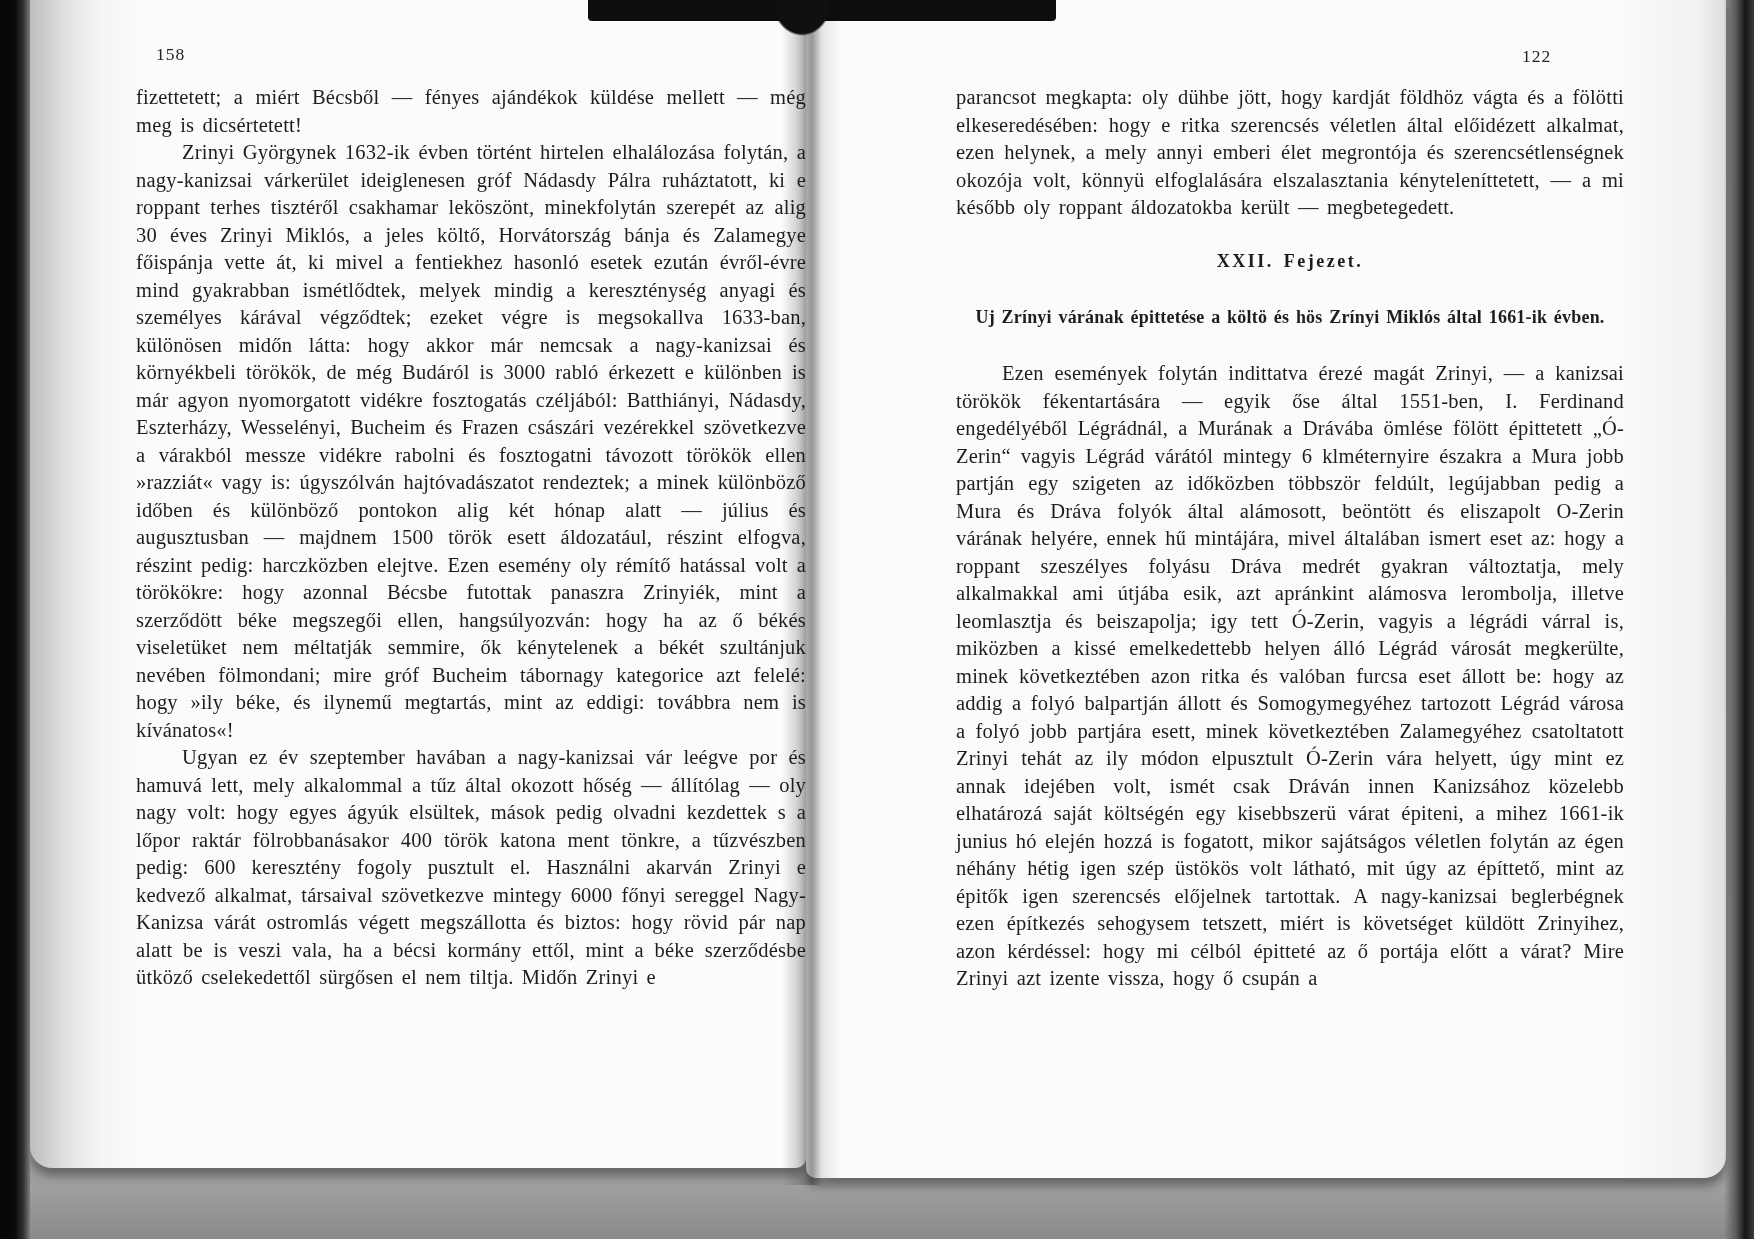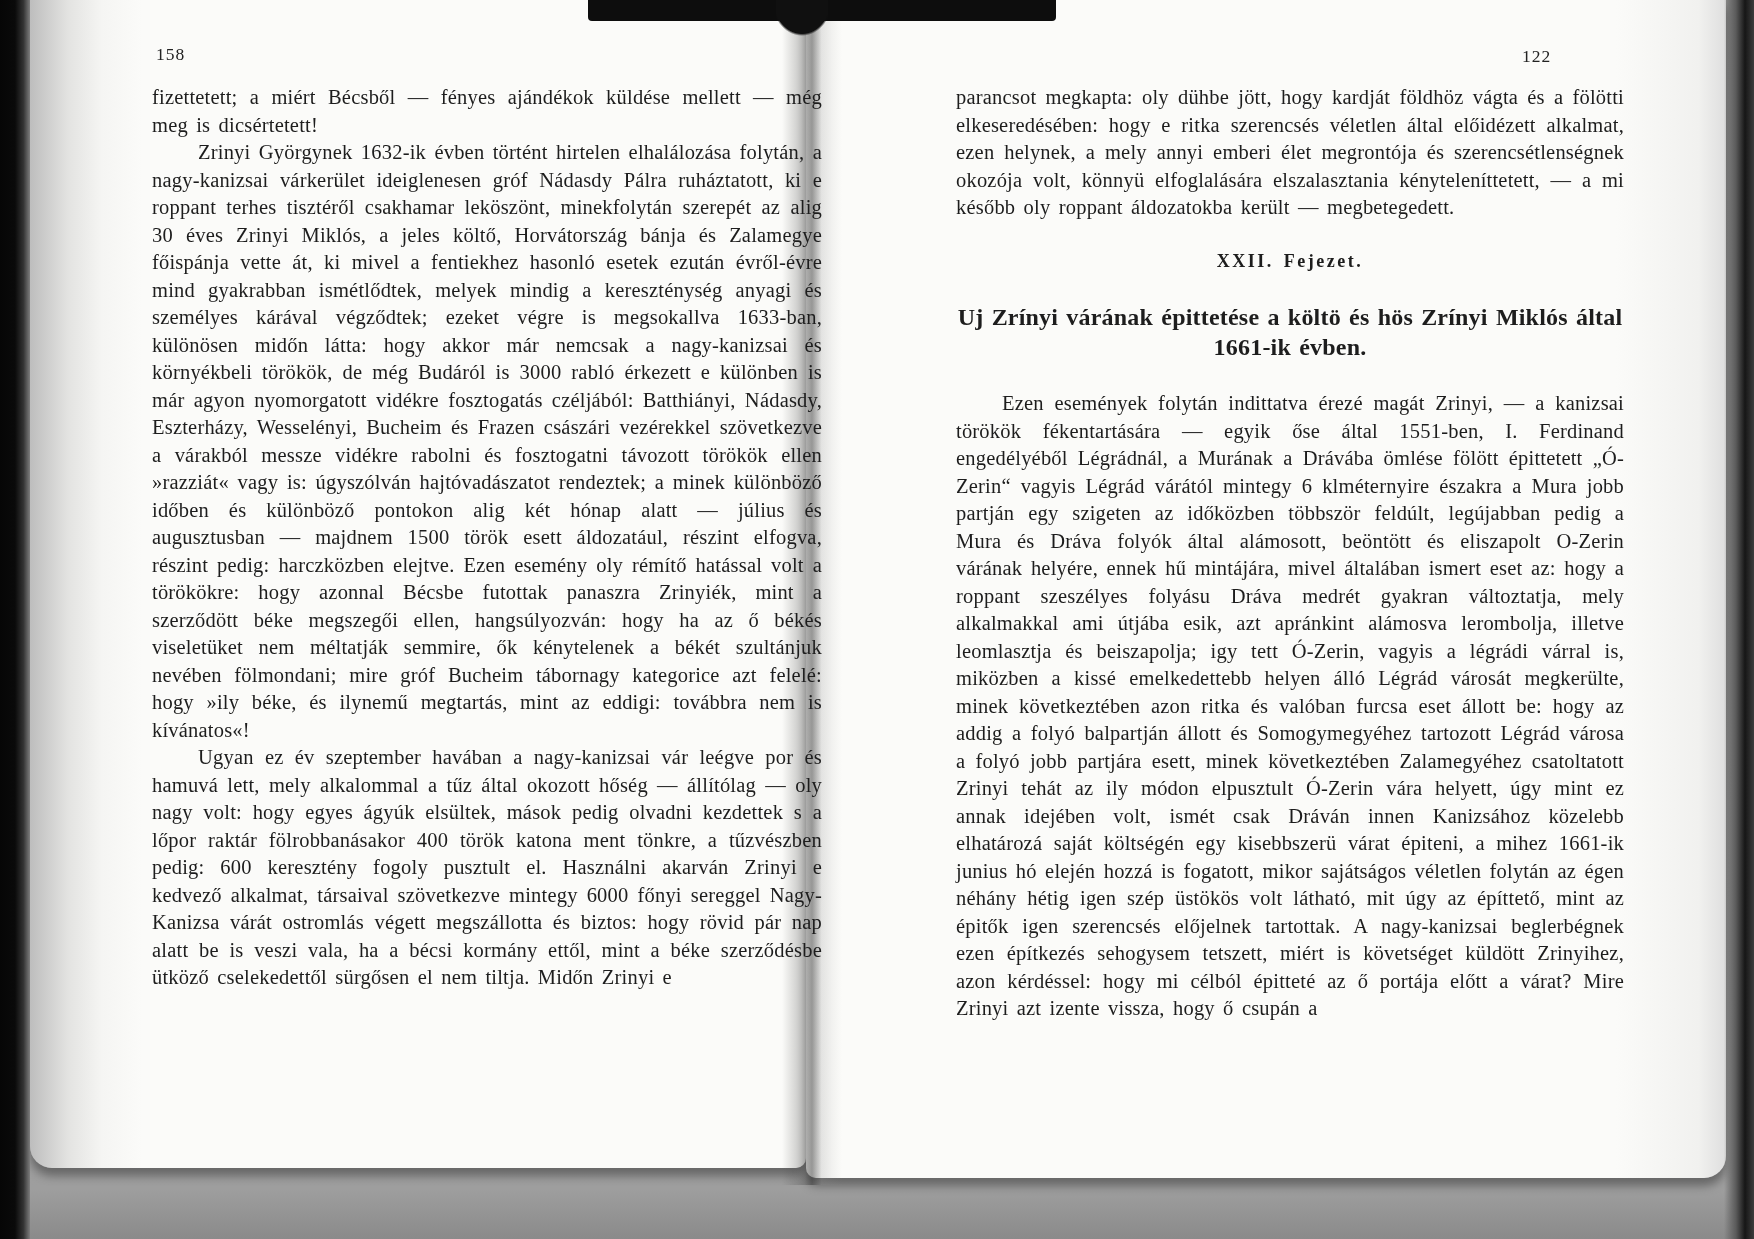--- a/index.html
+++ b/index.html
@@ -55,29 +55,29 @@
   .pagenum {
     position:absolute; font-size:17.5px; color:#222; letter-spacing:1px;
   }
   .pagenum-left { left:156px; top:44px; }
   .pagenum-right { left:1522px; top:46px; }
   .text-block {
     position:absolute; color:#1d1d1d;
     font-size:20.5px; line-height:27.5px;
     text-align:justify; word-spacing:3px; letter-spacing:0.2px;
   }
-  .text-left  { left:152px; top:84px;  width:670px; }
+  .text-left  { left:136px; top:84px;  width:670px; }
   .text-right { left:956px; top:84px;  width:668px; }
   p.indent { text-indent:46px; }
   .chapter-heading {
     text-align:center; font-weight:bold; font-size:18px;
     letter-spacing:2.5px; margin-top:26px; text-indent:0;
   }
   .chapter-subtitle {
-    text-align:center; font-weight:bold; font-size:24px; line-height:30px;
+    text-align:center; font-weight:bold; font-size:18px; line-height:30px;
     margin-top:27px; margin-bottom:28px; text-indent:0;
     word-spacing:2px;
   }
 </style>
 </head>
 <body>
 
 <div class="scan">
 
   <div class="page page-left"></div>

